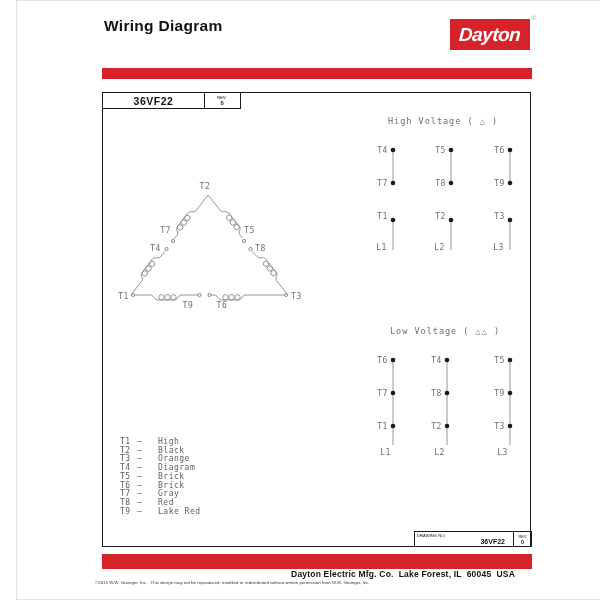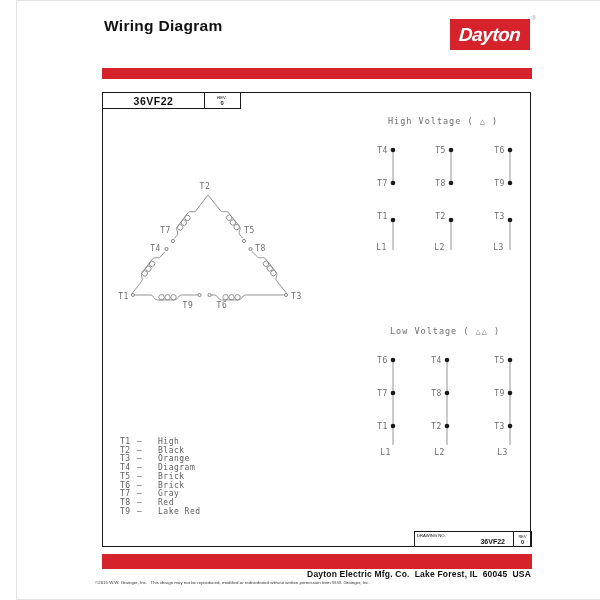--- a/index.html
+++ b/index.html
@@ -67,21 +67,21 @@
   .drw-number{
     position:absolute;right:8px;bottom:1px;font-size:7px;font-weight:bold;color:#111;
   }
   .drw-rev{
     position:relative;width:17px;display:flex;flex-direction:column;
     align-items:center;justify-content:center;color:#111;
   }
   .drw-rev .rev-l{font-size:3.9px;line-height:5px;}
   .drw-rev .rev-v{font-size:5.5px;line-height:6px;font-weight:bold;}
   .footer-company{
-    left:85px;top:568px;width:429px;text-align:right;font-size:8.5px;
+    left:69px;top:568px;width:429px;text-align:right;font-size:8.5px;
     font-weight:bold;color:#111;white-space:pre;letter-spacing:.2px;
   }
   .footer-copyright{
     left:78px;top:579px;font-size:4.4px;color:#333;white-space:pre;
   }
   svg text{
     font-family:"DejaVu Sans Mono",monospace;fill:#6e6e6e;
   }
   .cad-line{stroke:#8a8a8a;stroke-width:0.9;fill:none;}
   .cad-dot{fill:#1a1a1a;}

